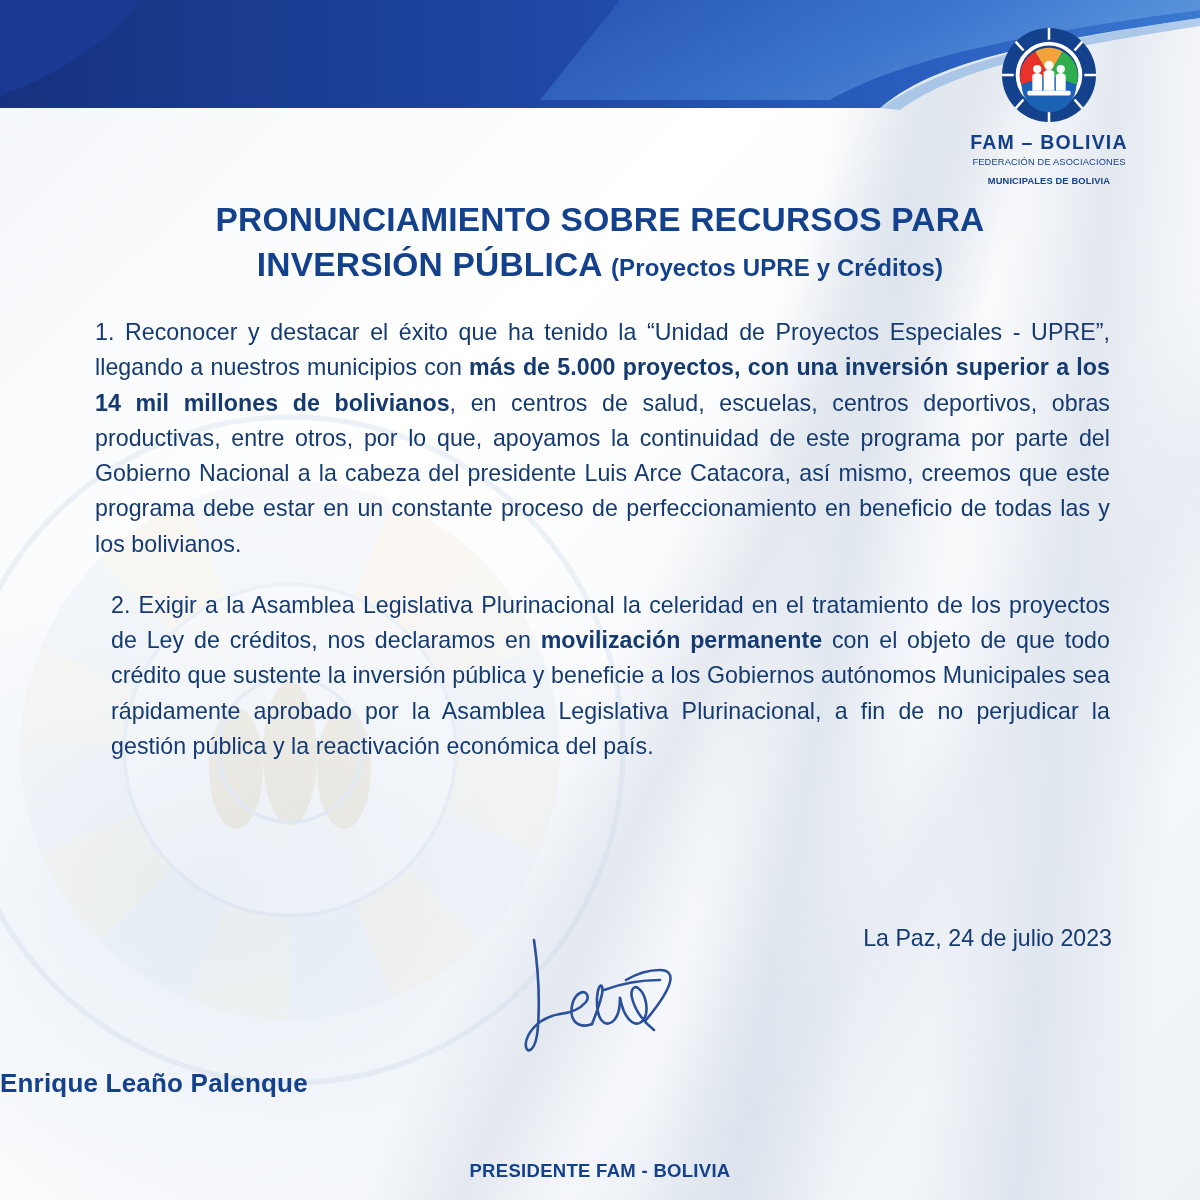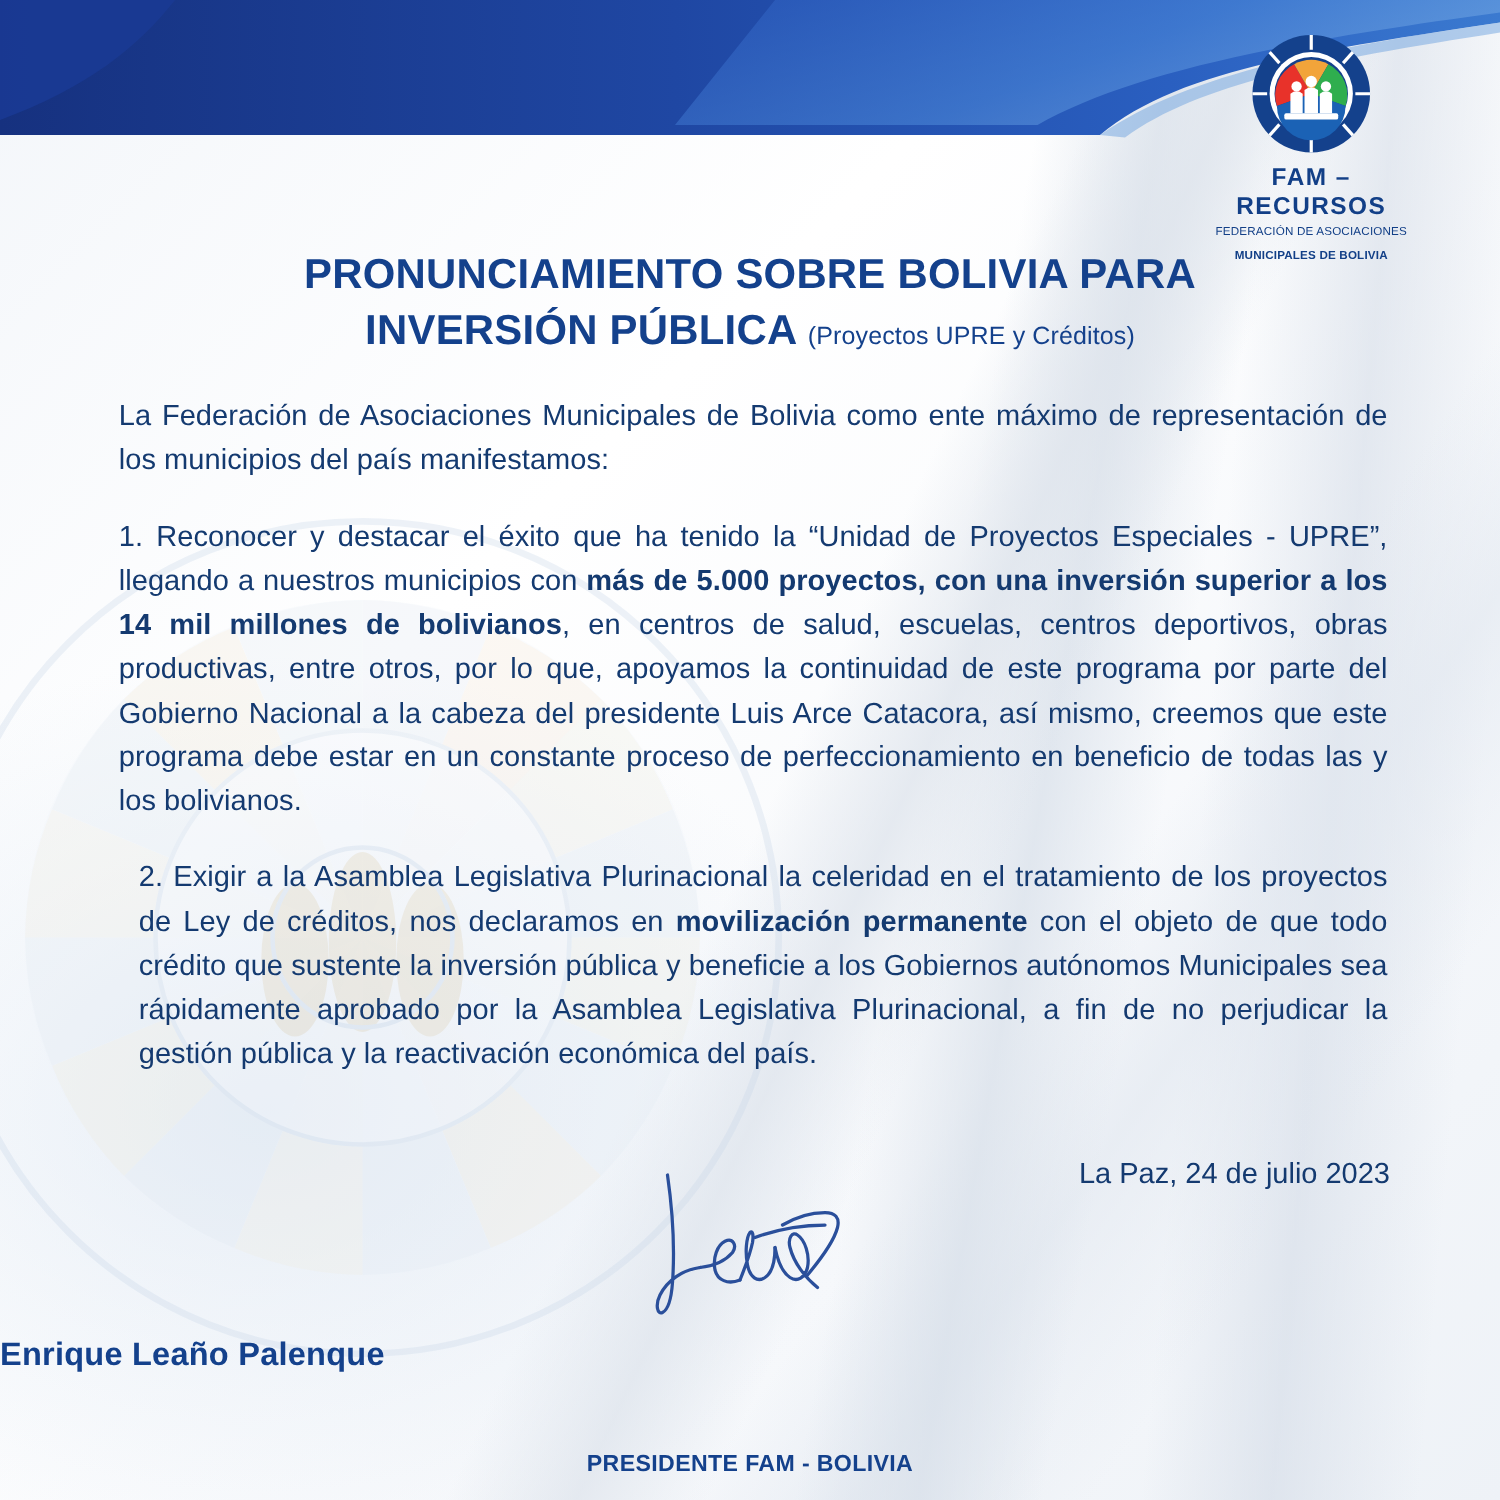--- a/index.html
+++ b/index.html
@@ -101,22 +101,22 @@
     z-index: 4;
   }
   .title-line {
     font-size: 33.5px;
     font-weight: bold;
     color: #14418c;
     letter-spacing: 0.2px;
     line-height: 1.34;
   }
   .title-paren {
-    font-size: 20px;
-    font-weight: normal;
+    font-size: 24px;
+    font-weight: bold;
     color: #14418c;
     letter-spacing: 0.1px;
   }
 
   
   .content {
     position: absolute;
     top: 315px;
     left: 95px;
     width: 1015px;
@@ -262,36 +262,35 @@
       <g fill="#ffffff">
         <circle cx="38" cy="44" r="4.2"></circle>
         <path d="M33,50 q5,-4 10,0 l0,16 l-10,0 Z"></path>
         <circle cx="50" cy="40" r="4.6"></circle>
         <path d="M44.5,47 q5.5,-4.5 11,0 l0,19 l-11,0 Z"></path>
         <circle cx="62" cy="44" r="4.2"></circle>
         <path d="M57,50 q5,-4 10,0 l0,16 l-10,0 Z"></path>
       </g>
       <rect x="28" y="66" width="44" height="5" rx="1.5" fill="#ffffff"></rect>
     </svg>
-    <div class="logo-title">FAM – RECURSOS</div>
+    <div class="logo-title">FAM – BOLIVIA</div>
     <div class="logo-sub1">FEDERACIÓN DE ASOCIACIONES</div>
     <div class="logo-sub2">MUNICIPALES DE BOLIVIA</div>
   </div>
 
   <div class="title-wrap">
-    <div class="title-line">PRONUNCIAMIENTO SOBRE BOLIVIA PARA</div>
+    <div class="title-line">PRONUNCIAMIENTO SOBRE RECURSOS PARA</div>
     <div class="title-line">
       <span>INVERSIÓN PÚBLICA</span>
       <span class="title-paren">(Proyectos UPRE y Créditos)</span>
     </div>
   </div>
 
   <div class="content">
 
-    <p class="para">La Federación de Asociaciones Municipales de Bolivia como ente máximo de representación de los municipios del país manifestamos:</p>
 
     <p class="para">
       <span>1. Reconocer y destacar el éxito que ha tenido la “Unidad de Proyectos Especiales - UPRE”, llegando a nuestros municipios con </span><b>más de 5.000 proyectos, con una inversión superior a los 14 mil millones de bolivianos</b><span>, en centros de salud, escuelas, centros deportivos, obras productivas, entre otros, por lo que, apoyamos la continuidad de este programa por parte del Gobierno Nacional a la cabeza del presidente Luis Arce Catacora, así mismo, creemos que este programa debe estar en un constante proceso de perfeccionamiento en beneficio de todas las y los bolivianos.</span>
     </p>
 
     <p class="para last">
       <span>2. Exigir a la Asamblea Legislativa Plurinacional la celeridad en el tratamiento de los proyectos de Ley de créditos, nos declaramos en </span><b>movilización permanente</b><span> con el objeto de que todo crédito que sustente la inversión pública y beneficie a los Gobiernos autónomos Municipales sea rápidamente aprobado por la Asamblea Legislativa Plurinacional, a fin de no perjudicar la gestión pública y la reactivación económica del país.</span>
     </p>
 
   </div>

